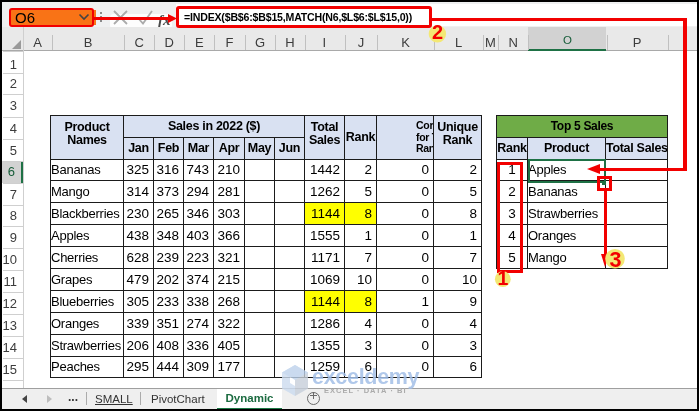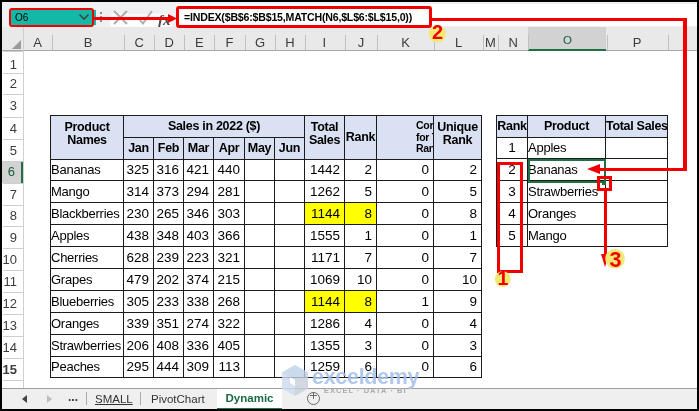--- a/index.html
+++ b/index.html
@@ -1,21 +1,21 @@
 <!DOCTYPE html>
 <html><head>
 <meta charset="utf-8">
 <style>
   html,body{margin:0;padding:0;}
   body{width:699px;height:411px;overflow:hidden;font-family:"Liberation Sans",sans-serif;}
   #frame{position:absolute;left:0;top:0;width:699px;height:411px;background:#fff;border:2px solid #000;box-sizing:border-box;overflow:hidden;}
   .abs{position:absolute;}
   
   #fbar{left:0;top:0;width:695px;height:28px;background:#eff0f1;}
-  #namebox{left:9px;top:8px;width:81px;height:15px;background:#14b8a6;font-size:10px;color:#000;line-height:15px;padding-left:4px;}
+  #namebox{left:9px;top:8px;width:81px;height:15px;background:#f97316;font-size:15px;color:#000;line-height:15px;padding-left:4px;}
   #fxbox{left:177px;top:7px;width:250px;height:16px;background:#fff;font-size:10.6px;font-weight:bold;color:#000;line-height:16px;padding-left:5px;letter-spacing:-0.2px;white-space:nowrap;}
   .redbox{border:3px solid #f20000;border-radius:3px;background:transparent;}
   
   #colhdr{left:0;top:25px;width:699px;height:24px;background:#e9e9e9;border-bottom:1px solid #a9a9a9;box-sizing:border-box;}
   .cl{position:absolute;font-size:13px;color:#3c3c3c;transform:translateX(-50%);}
   .csep{position:absolute;width:1px;height:15px;background:#c0c0c0;}
   
   .rl{position:absolute;left:0;width:15px;text-align:right;font-size:13px;color:#3c3c3c;}
   .rsep{position:absolute;left:1px;width:20px;height:1px;background:#cfcfcf;}
   
@@ -92,21 +92,21 @@
   <span class="rl" style="top:140.8px;">5</span>
   <div class="abs" style="left:0;top:158.7px;width:21px;height:21.9px;background:#d2d2d2;border-right:2px solid #1e7145;box-sizing:border-box;text-align:right;font-size:11.5px;color:#155c38;line-height:21.9px;"><span style="padding-right:6px;font-size:13px;">6</span></div>
   <span class="rl" style="top:184.6px;">7</span>
   <span class="rl" style="top:206.4px;">8</span>
   <span class="rl" style="top:228.2px;">9</span>
   <span class="rl" style="top:250.4px;">10</span>
   <span class="rl" style="top:272.2px;">11</span>
   <span class="rl" style="top:294.1px;">12</span>
   <span class="rl" style="top:316.1px;">13</span>
   <span class="rl" style="top:337.8px;">14</span>
-  <span class="rl" style="top:359.8px;font-weight:bold;">15</span>
+  <span class="rl" style="top:359.8px;">15</span>
   <div class="rsep" style="top:49px;"></div>
   <div class="rsep" style="top:70.6px;"></div>
   <div class="rsep" style="top:92.2px;"></div>
   <div class="rsep" style="top:115px;"></div>
   <div class="rsep" style="top:137px;"></div>
   <div class="rsep" style="top:158.7px;"></div>
   <div class="rsep" style="top:180.6px;"></div>
   <div class="rsep" style="top:202.5px;"></div>
   <div class="rsep" style="top:224.4px;"></div>
   <div class="rsep" style="top:246.4px;"></div>
@@ -151,22 +151,22 @@
           <td class="hd">Feb</td>
           <td class="hd">Mar</td>
           <td class="hd">Apr</td>
           <td class="hd">May</td>
           <td class="hd">Jun</td>
         </tr>
     <tr style="height:21.9px">
           <td class="txt">Bananas</td>
           <td class="num">325</td>
           <td class="num">316</td>
-          <td class="num">421</td>
-          <td class="num">440</td>
+          <td class="num">743</td>
+          <td class="num">210</td>
           <td></td>
           <td></td>
           <td class="num">1442</td>
           <td class="num">2</td>
           <td class="num">0</td>
           <td class="num">2</td>
         </tr>
     <tr style="height:21.9px">
           <td class="txt">Mango</td>
           <td class="num">314</td>
@@ -269,38 +269,41 @@
           <td class="num">1355</td>
           <td class="num">3</td>
           <td class="num">0</td>
           <td class="num">3</td>
         </tr>
     <tr style="height:21.9px">
           <td class="txt">Peaches</td>
           <td class="num">295</td>
           <td class="num">444</td>
           <td class="num">309</td>
-          <td class="num">113</td>
+          <td class="num">177</td>
           <td></td>
           <td></td>
           <td class="num">1259</td>
           <td class="num">6</td>
           <td class="num">0</td>
           <td class="num">6</td>
         </tr>
   </tbody>
     </table>
 
   <table class="abs" id="toptbl" style="left:494px;top:113px;width:169px;">
     <colgroup>
         <col style="width:31px">
         <col style="width:78px">
         <col style="width:62px">
       </colgroup>
     <tbody>
+        <tr style="height:22px">
+          <td class="hd" colspan="3" style="background:#6fac47;font-size:12px;">Top 5 Sales</td>
+        </tr>
     <tr style="height:21.5px">
           <td class="hd">Rank</td>
           <td class="hd">Product</td>
           <td class="hd">Total Sales</td>
         </tr>
     <tr style="height:21.9px">
           <td style="text-align:center">1</td>
           <td class="txt">Apples</td>
           <td></td>
         </tr>

